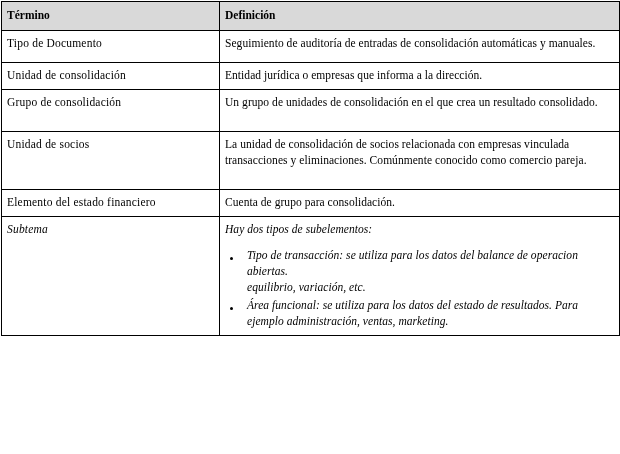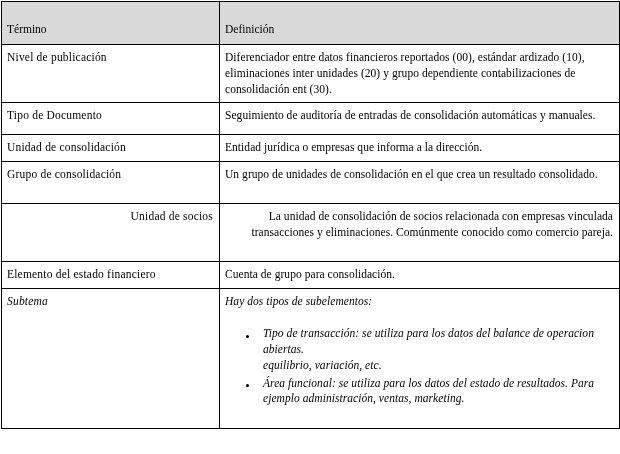--- a/index.html
+++ b/index.html
@@ -29,37 +29,37 @@
   table.glossary th,
   table.glossary td {
     border: 1px solid #000000;
     vertical-align: top;
     padding: 5px 6px 5px 5px;
     font-size: 11.5px;
     line-height: 1.38;
   }
   table.glossary th {
     background: #d9d9d9;
-    font-weight: normal;
+    font-weight: bold;
     text-align: left;
-    padding-top: 20px;
+    padding-top: 6px;
     padding-bottom: 6px;
     font-size: 11.5px;
   }
   col.term { width: 218px; }
   col.def  { width: 400px; }
 
   td.term-cell {
     letter-spacing: 0.2px;
   }
   td.def-cell {
     letter-spacing: 0.05px;
   }
   .bullets {
-    margin: 16px;
+    margin: 0;
     padding: 0;
     list-style: none;
   }
   .bullets li {
     position: relative;
     padding-left: 22px;
     margin-top: 2px;
   }
   .bullets li .bullet-dot {
     position: absolute;
@@ -87,37 +87,33 @@
       <col class="term">
       <col class="def">
     </colgroup>
     <thead>
       <tr>
         <th>Término</th>
         <th>Definición</th>
       </tr>
     </thead>
     <tbody>
-      <tr style="height:52px;">
-        <td class="term-cell">Nivel de publicación</td>
-        <td class="def-cell">Diferenciador entre datos financieros reportados (00), estándar ardizado (10), eliminaciones inter unidades (20) y grupo dependiente contabilizaciones de consolidación ent (30).</td>
-      </tr>
       <tr style="height:32px;">
         <td class="term-cell">Tipo de Documento</td>
         <td class="def-cell">Seguimiento de auditoría de entradas de consolidación automáticas y manuales.</td>
       </tr>
       <tr style="height:24px;">
         <td class="term-cell">Unidad de consolidación</td>
         <td class="def-cell">Entidad jurídica o empresas que informa a la dirección.</td>
       </tr>
       <tr style="height:42px;">
         <td class="term-cell">Grupo de consolidación</td>
         <td class="def-cell">Un grupo de unidades de consolidación en el que crea un resultado consolidado.</td>
       </tr>
-      <tr style="height:58px;text-align:right;">
+      <tr style="height:58px;">
         <td class="term-cell">Unidad de socios</td>
         <td class="def-cell">La unidad de consolidación de socios relacionada con empresas vinculada transacciones y eliminaciones. Comúnmente conocido como comercio pareja.</td>
       </tr>
       <tr style="height:26px;margin-left:48px;">
         <td class="term-cell">Elemento del estado financiero</td>
         <td class="def-cell">Cuenta de grupo para consolidación.</td>
       </tr>
       <tr style="height:118px;font-style:italic;">
         <td class="term-cell">Subtema</td>
         <td class="def-cell">

